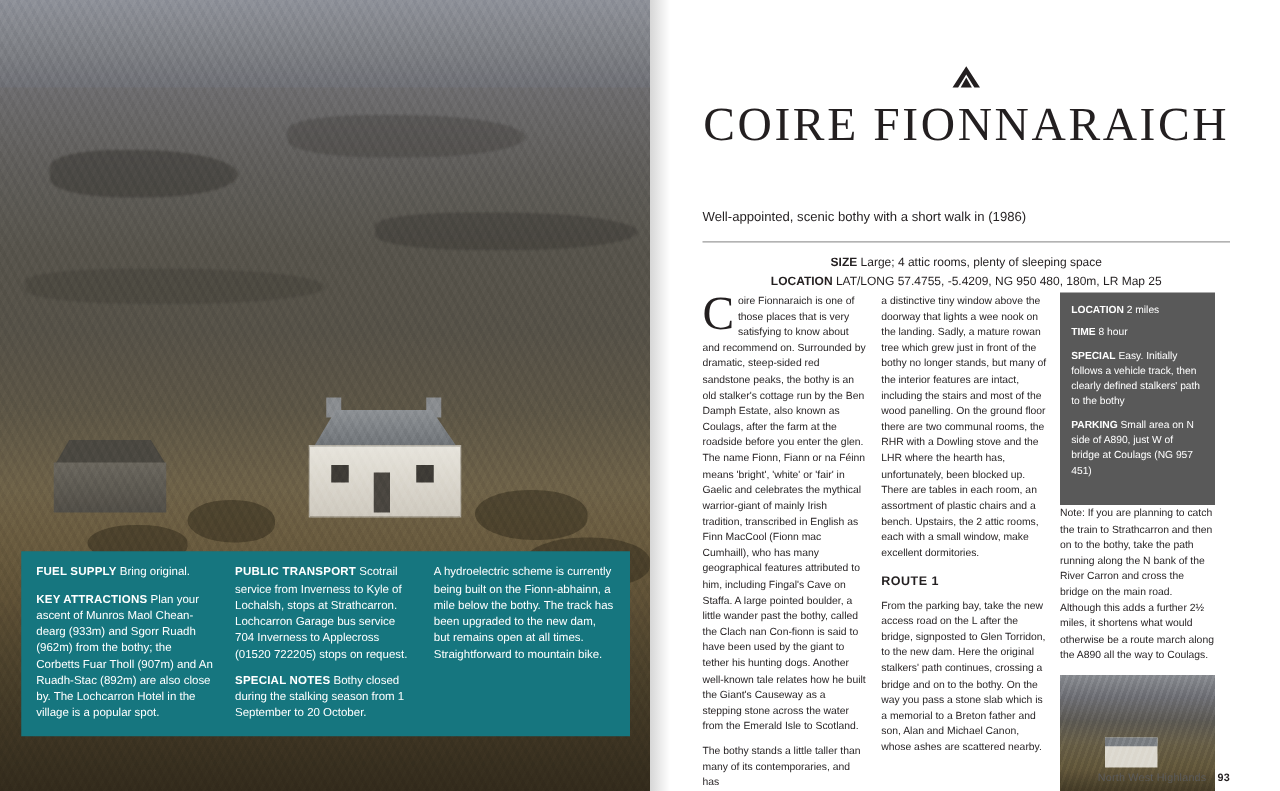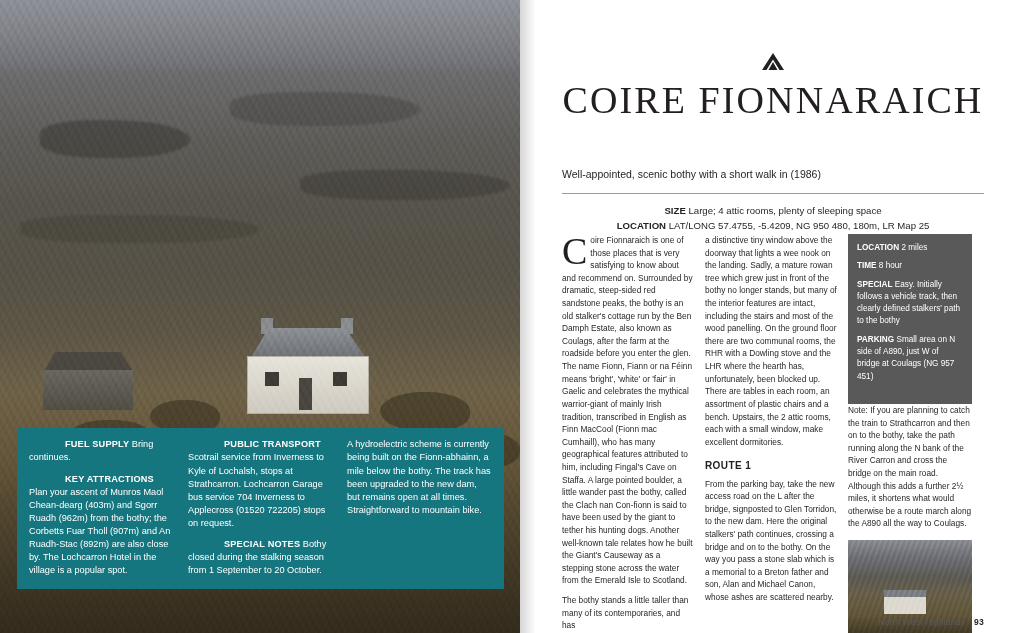--- a/index.html
+++ b/index.html
@@ -166,21 +166,20 @@
     gap: 14px;
     font-size: 9.2px;
     line-height: 1.42;
   }
   .caption-col { flex: 1; }
   .caption-col p { margin: 0 0 8px 0; }
   .caption-col p:last-child { margin-bottom: 0; }
   .cap-label {
     font-weight: bold;
     letter-spacing: 0.02em;
-    margin-left: 36px;
   }
 
   
   .right-page {
     position: relative;
     width: 504px;
     height: 633px;
     background: #ffffff;
     padding: 0;
     box-sizing: border-box;
@@ -353,24 +352,24 @@
       <div class="shrub s1"></div>
       <div class="shrub s2"></div>
       <div class="shrub s3"></div>
       <div class="shrub s4"></div>
       <div class="photo-texture"></div>
     </div>
 
     <div class="caption-band">
       <div class="caption-col">
         <p>
-          <span class="cap-label">FUEL SUPPLY</span><span> Bring continues.</span>
+          <span class="cap-label">FUEL SUPPLY</span><span> Bring original.</span>
         </p>
         <p>
-          <span class="cap-label">KEY ATTRACTIONS</span><span> Plan your ascent of Munros Maol Chean-dearg (403m) and Sgorr Ruadh (962m) from the bothy; the Corbetts Fuar Tholl (907m) and An Ruadh-Stac (892m) are also close by. The Lochcarron Hotel in the village is a popular spot.</span>
+          <span class="cap-label">KEY ATTRACTIONS</span><span> Plan your ascent of Munros Maol Chean-dearg (933m) and Sgorr Ruadh (962m) from the bothy; the Corbetts Fuar Tholl (907m) and An Ruadh-Stac (892m) are also close by. The Lochcarron Hotel in the village is a popular spot.</span>
         </p>
       </div>
       <div class="caption-col">
         <p>
           <span class="cap-label">PUBLIC TRANSPORT</span><span> Scotrail service from Inverness to Kyle of Lochalsh, stops at Strathcarron. Lochcarron Garage bus service 704 Inverness to Applecross (01520 722205) stops on request.</span>
         </p>
         <p>
           <span class="cap-label">SPECIAL NOTES</span><span> Bothy closed during the stalking season from 1 September to 20 October.</span>
         </p>
       </div>

